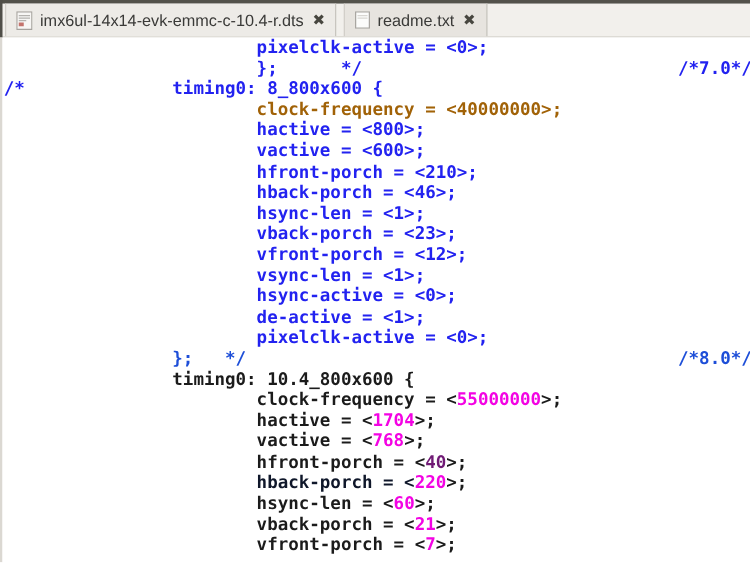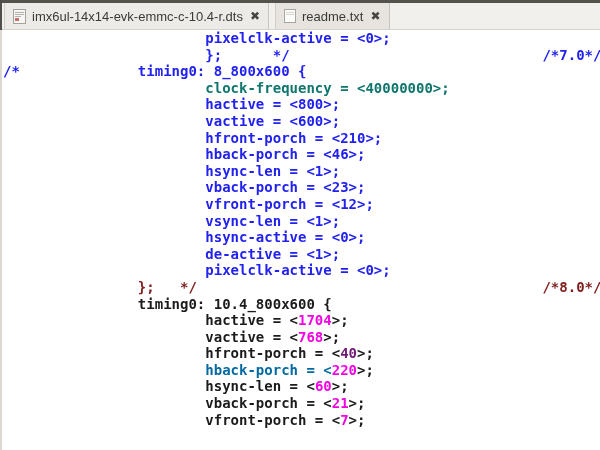--- a/index.html
+++ b/index.html
@@ -60,36 +60,37 @@
   </div>
 
   <div class="left-edge-dark"></div>
   <div class="left-edge-light"></div>
 
   <div class="editor">
     <div>
         <div class="code-line"><span style="color: rgb(34, 34, 240);">			pixelclk-active = &lt;0&gt;;</span></div>
         <div class="code-line"><span style="color: rgb(34, 34, 240);">			};	*/				/*7.0*/</span></div>
         <div class="code-line"><span style="color: rgb(34, 34, 240);">/*		timing0: 8_800x600 {</span></div>
-        <div class="code-line"><span style="color: #0f766e;">			clock-frequency = &lt;40000000&gt;;</span></div>
+        <div class="code-line"><span style="color: #a16207;">			clock-frequency = &lt;40000000&gt;;</span></div>
         <div class="code-line"><span style="color: rgb(34, 34, 240);">			hactive = &lt;800&gt;;</span></div>
         <div class="code-line"><span style="color: rgb(34, 34, 240); margin-left: 44px;">			vactive = &lt;600&gt;;</span></div>
         <div class="code-line"><span style="color: rgb(34, 34, 240);">			hfront-porch = &lt;210&gt;;</span></div>
         <div class="code-line"><span style="color: rgb(34, 34, 240);">			hback-porch = &lt;46&gt;;</span></div>
         <div class="code-line"><span style="color: rgb(34, 34, 240);">			hsync-len = &lt;1&gt;;</span></div>
         <div class="code-line"><span style="color: rgb(34, 34, 240);">			vback-porch = &lt;23&gt;;</span></div>
         <div class="code-line"><span style="color: rgb(34, 34, 240); padding-left: 20px;">			vfront-porch = &lt;12&gt;;</span></div>
         <div class="code-line"><span style="color: rgb(34, 34, 240); padding-left: 20px;">			vsync-len = &lt;1&gt;;</span></div>
         <div class="code-line"><span style="color: rgb(34, 34, 240);">			hsync-active = &lt;0&gt;;</span></div>
         <div class="code-line"><span style="color: rgb(34, 34, 240);">			de-active = &lt;1&gt;;</span></div>
         <div class="code-line"><span style="color: rgb(34, 34, 240);">			pixelclk-active = &lt;0&gt;;</span></div>
-        <div class="code-line"><span style="color: #7f1d1d; text-align: center;">		};   */						/*8.0*/</span></div>
+        <div class="code-line"><span style="color: #1d4ed8; text-align: center;">		};   */						/*8.0*/</span></div>
         <div class="code-line"><span style="color: rgb(27, 27, 27);">		timing0: 10.4_800x600 {</span></div>
+        <div class="code-line"><span style="color: rgb(27, 27, 27);">			clock-frequency = &lt;</span><span style="color: rgb(243, 3, 227);">55000000</span><span style="color: rgb(27, 27, 27);">&gt;;</span></div>
         <div class="code-line"><span style="color: rgb(27, 27, 27);">			hactive = &lt;</span><span style="color: rgb(243, 3, 227);">1704</span><span style="color: rgb(27, 27, 27);">&gt;;</span></div>
         <div class="code-line"><span style="color: rgb(27, 27, 27);">			vactive = &lt;</span><span style="color: rgb(243, 3, 227);">768</span><span style="color: rgb(27, 27, 27);">&gt;;</span></div>
         <div class="code-line"><span style="color: rgb(27, 27, 27);">			hfront-porch = &lt;</span><span style="color: #701a75;">40</span><span style="color: rgb(27, 27, 27);">&gt;;</span></div>
-        <div class="code-line"><span style="color: #0369a1;">			hback-porch = &lt;</span><span style="color: rgb(243, 3, 227); text-align: right;">220</span><span style="color: rgb(27, 27, 27);">&gt;;</span></div>
+        <div class="code-line"><span style="color: #0f172a;">			hback-porch = &lt;</span><span style="color: rgb(243, 3, 227); text-align: right;">220</span><span style="color: rgb(27, 27, 27);">&gt;;</span></div>
         <div class="code-line"><span style="color: rgb(27, 27, 27);">			hsync-len = &lt;</span><span style="color: rgb(243, 3, 227);">60</span><span style="color: rgb(27, 27, 27);">&gt;;</span></div>
         <div class="code-line"><span style="color: rgb(27, 27, 27);">			vback-porch = &lt;</span><span style="color: rgb(243, 3, 227);">21</span><span style="color: rgb(27, 27, 27);">&gt;;</span></div>
         <div class="code-line"><span style="color: rgb(27, 27, 27);">			vfront-porch = &lt;</span><span style="color: rgb(243, 3, 227);">7</span><span style="color: rgb(27, 27, 27);">&gt;;</span></div>
       </div>
   </div>
 </div>
 
 </body></html>

